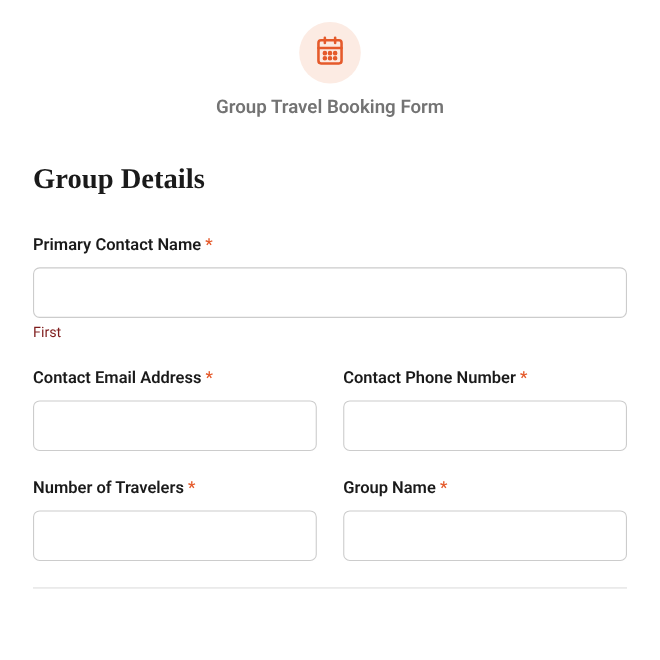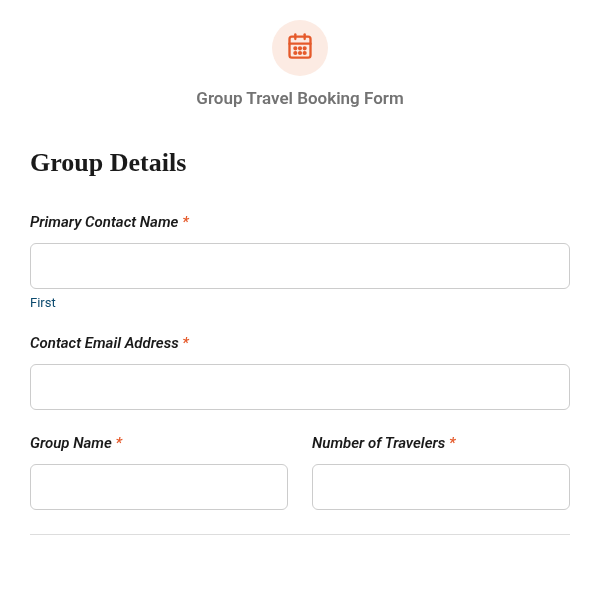--- a/index.html
+++ b/index.html
@@ -50,37 +50,36 @@
     }
     .form-group {
       flex: 1;
     }
     .field-label {
       font-size: 15px;
       font-weight: 600;
       color: #1a1a1a;
       display: block;
       margin-bottom: 12px;
-      font-style: italic;
     }
     .required {
       color: #e55a2b;
     }
     .text-input {
       width: 100%;
       height: 46px;
       border: 1px solid #cccccc;
       border-radius: 6px;
       padding: 0 12px;
       font-size: 15px;
       background: #ffffff;
     }
     .sub-label {
       font-size: 13px;
-      color: #0c4a6e;
+      color: #7f1d1d;
       margin-top: 6px;
       display: block;
     }
     .divider {
       border: none;
       border-top: 1px solid #dddddd;
       margin-top: 20px;
     }
   </style>
 </head>
@@ -121,33 +120,40 @@
   </div>
 
   <div class="form-row">
     <div class="form-group">
       <label class="field-label">
         <span>Contact Email Address</span>
         <span class="required">*</span>
       </label>
       <input type="text" class="text-input" value="" style="">
     </div>
+    <div class="form-group">
+      <label class="field-label">
+        <span>Contact Phone Number</span>
+        <span class="required">*</span>
+      </label>
+      <input type="text" class="text-input" value="" style="">
+    </div>
   </div>
 
   <div class="form-row">
     <div class="form-group">
       <label class="field-label">
-        <span>Group Name</span>
+        <span>Number of Travelers</span>
         <span class="required">*</span>
       </label>
       <input type="text" class="text-input" value="" style="">
     </div>
     <div class="form-group">
       <label class="field-label">
-        <span>Number of Travelers</span>
+        <span>Group Name</span>
         <span class="required">*</span>
       </label>
       <input type="text" class="text-input" value="" style="">
     </div>
   </div>
 
   <hr class="divider">
 </div>
 
 </body></html>

